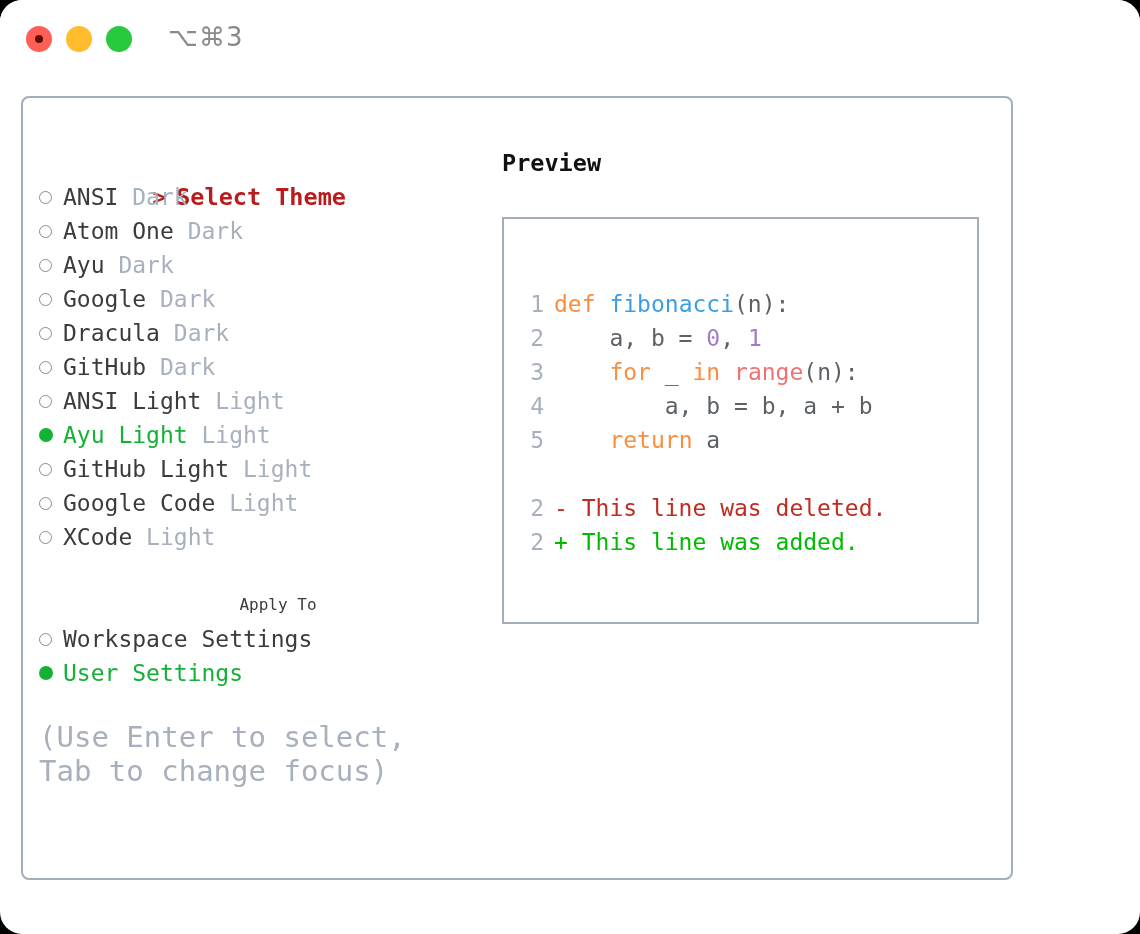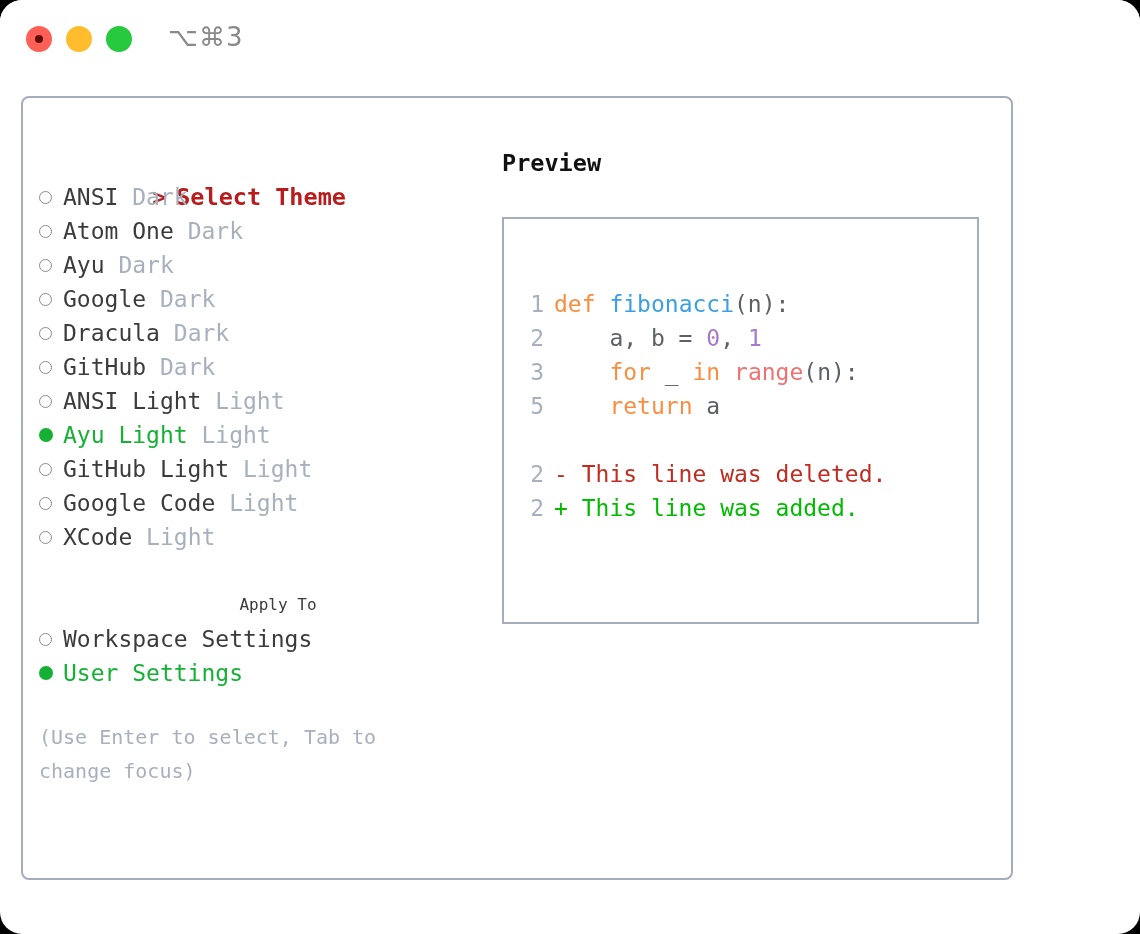--- a/index.html
+++ b/index.html
@@ -124,21 +124,21 @@
 
   .section-label {
     color: #3b3b3b;
     font-size: 16px;
     padding-left: 28px;
     text-align: center;
   }
 
   #hint {
     margin-top: 30px;
-    font-size: 20px;
+    font-size: 29px;
     line-height: 34px;
     color: #a7b0bd;
     width: 400px;
     white-space: normal;
   }
 
   
   #right-col {
     position: absolute;
     left: 479px;
@@ -231,20 +231,21 @@
     </div>
 
     <div id="right-col">
       <div id="preview-title">Preview</div>
 
       <div id="preview-box">
         <div id="code-block">
             <div class="code-line"><span class="ln">1</span><span class="kw">def </span><span class="fn">fibonacci</span><span class="pl">(n):</span></div>
             <div class="code-line"><span class="ln">2</span><span class="pl">    a, b = </span><span class="num">0</span><span class="pl">, </span><span class="num">1</span></div>
             <div class="code-line"><span class="ln">3</span><span class="pl">    </span><span class="kw">for</span><span class="pl"> _ </span><span class="kw">in</span><span class="pl"> </span><span class="bi">range</span><span class="pl">(n):</span></div>
+            <div class="code-line"><span class="ln">4</span><span class="pl">        a, b = b, a + b</span></div>
             <div class="code-line"><span class="ln">5</span><span class="pl">    </span><span class="kw">return</span><span class="pl"> a</span></div>
           </div>
         <div class="gap"></div>
         <div id="diff-block">
             <div class="code-line"><span class="ln">2</span><span class="del">- This line was deleted.</span></div>
             <div class="code-line"><span class="ln">2</span><span class="add">+ This line was added.</span></div>
           </div>
       </div>
     </div>
 

